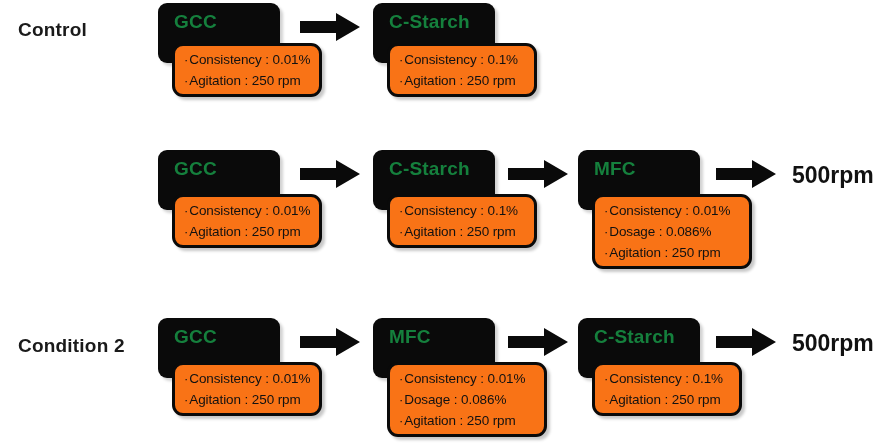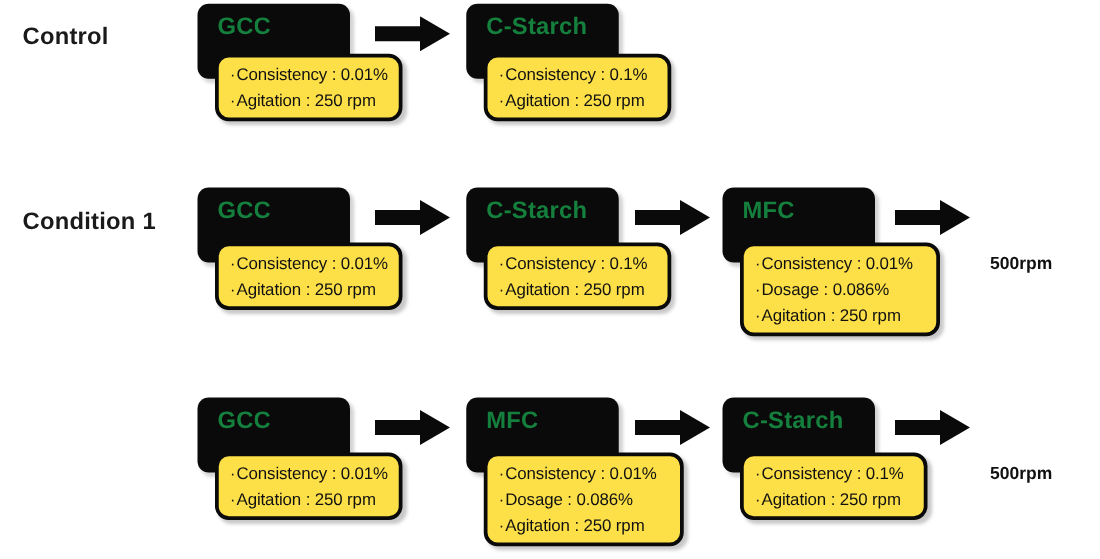--- a/index.html
+++ b/index.html
@@ -46,21 +46,21 @@
     color: #15803d;
     font-size: 19px;
     font-weight: bold;
     letter-spacing: 0.2px;
     white-space: nowrap;
   }
 
   
   .detail-box {
     position: absolute;
-    background: #fde047;
+    background: #f97316;
     border: 3px solid #0a0a0a;
     border-radius: 11px;
     box-shadow: 3px 3px 3px rgba(0,0,0,0.22);
     box-sizing: border-box;
     padding: 6px 9px 6px 9px;
     display: flex;
     flex-direction: column;
     justify-content: center;
   }
   .detail-line {
@@ -77,25 +77,24 @@
 
   
   .arrow {
     position: absolute;
   }
   .arrow svg { display: block; }
 
   
   .tail-text {
     position: absolute;
-    font-size: 14px;
+    font-size: 23px;
     font-weight: bold;
     color: #111111;
     white-space: nowrap;
-    margin-top: 40px;
   }
 </style>
 </head>
 <body>
 
 <div id="canvas">
     <div class="row-label" style="left: 18px; top: 19px;">Control</div>
     <div class="stage-box" style="left: 158px; top: 3px; width: 122px; height: 60px;">
       <div class="stage-title">GCC</div>
     </div>
@@ -108,21 +107,20 @@
         <path d="M0 8 L36 8 L36 0 L60 14 L36 28 L36 20 L0 20 Z" fill="#0a0a0a"></path>
       </svg>
     </div>
     <div class="stage-box" style="left: 373px; top: 3px; width: 122px; height: 60px;">
       <div class="stage-title">C-Starch</div>
     </div>
     <div class="detail-box" style="left: 387px; top: 43px; width: 150px; height: 54px;">
       <div class="detail-line"><span class="bullet">·</span><span>Consistency : 0.1%</span></div>
       <div class="detail-line"><span class="bullet">·</span><span>Agitation : 250 rpm</span></div>
     </div>
-    <div class="row-label" style="left: 18px; top: 167px;">Condition 1</div>
     <div class="stage-box" style="left: 158px; top: 150px; width: 122px; height: 60px;">
       <div class="stage-title">GCC</div>
     </div>
     <div class="detail-box" style="left: 172px; top: 194px; width: 150px; height: 54px;">
       <div class="detail-line"><span class="bullet">·</span><span>Consistency : 0.01%</span></div>
       <div class="detail-line"><span class="bullet">·</span><span>Agitation : 250 rpm</span></div>
     </div>
     <div class="arrow" style="left: 300px; top: 160px;">
       <svg width="60" height="28" viewBox="0 0 60 28">
         <path d="M0 8 L36 8 L36 0 L60 14 L36 28 L36 20 L0 20 Z" fill="#0a0a0a"></path>
@@ -147,20 +145,21 @@
       <div class="detail-line"><span class="bullet">·</span><span>Consistency : 0.01%</span></div>
       <div class="detail-line"><span class="bullet">·</span><span>Dosage : 0.086%</span></div>
       <div class="detail-line"><span class="bullet">·</span><span>Agitation : 250 rpm</span></div>
     </div>
     <div class="arrow" style="left: 716px; top: 160px;">
       <svg width="60" height="28" viewBox="0 0 60 28">
         <path d="M0 8 L36 8 L36 0 L60 14 L36 28 L36 20 L0 20 Z" fill="#0a0a0a"></path>
       </svg>
     </div>
     <div class="tail-text" style="left: 792px; top: 162px;">500rpm</div>
+    <div class="row-label" style="left: 18px; top: 335px;">Condition 2</div>
     <div class="stage-box" style="left: 158px; top: 318px; width: 122px; height: 60px;">
       <div class="stage-title">GCC</div>
     </div>
     <div class="detail-box" style="left: 172px; top: 362px; width: 150px; height: 54px;">
       <div class="detail-line"><span class="bullet">·</span><span>Consistency : 0.01%</span></div>
       <div class="detail-line"><span class="bullet">·</span><span>Agitation : 250 rpm</span></div>
     </div>
     <div class="arrow" style="left: 300px; top: 328px;">
       <svg width="60" height="28" viewBox="0 0 60 28">
         <path d="M0 8 L36 8 L36 0 L60 14 L36 28 L36 20 L0 20 Z" fill="#0a0a0a"></path>

